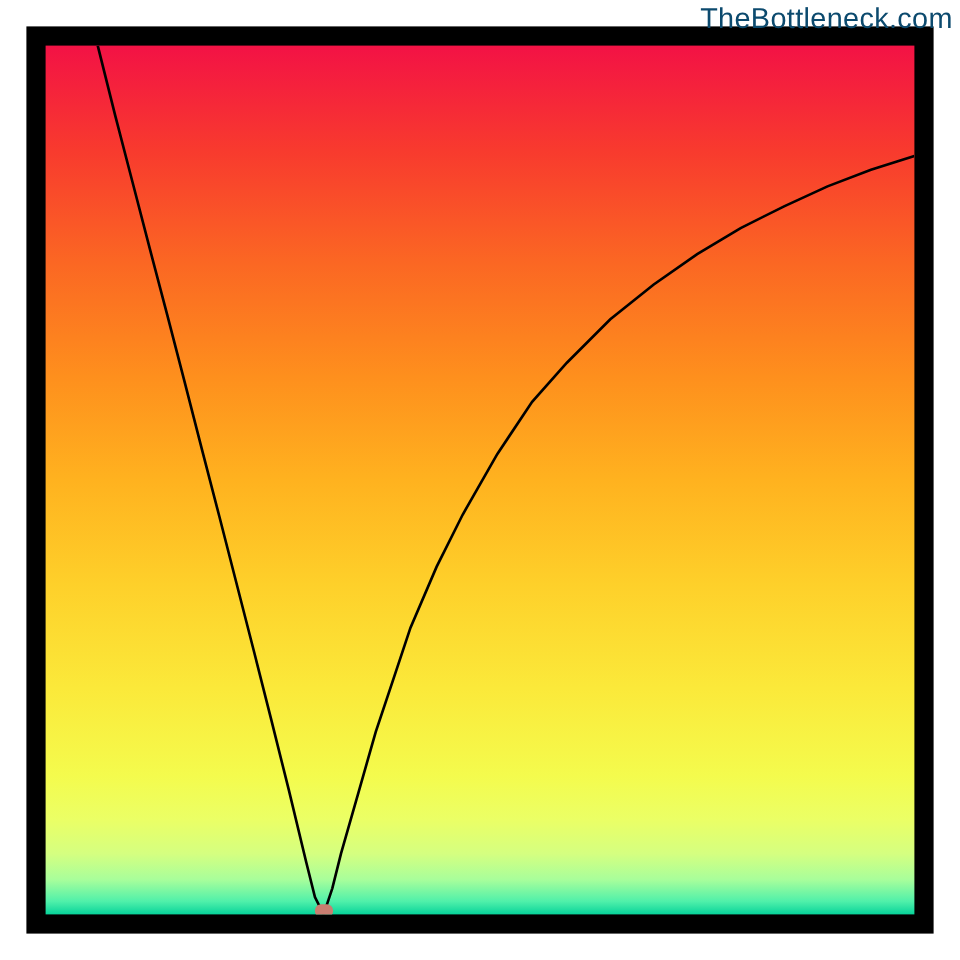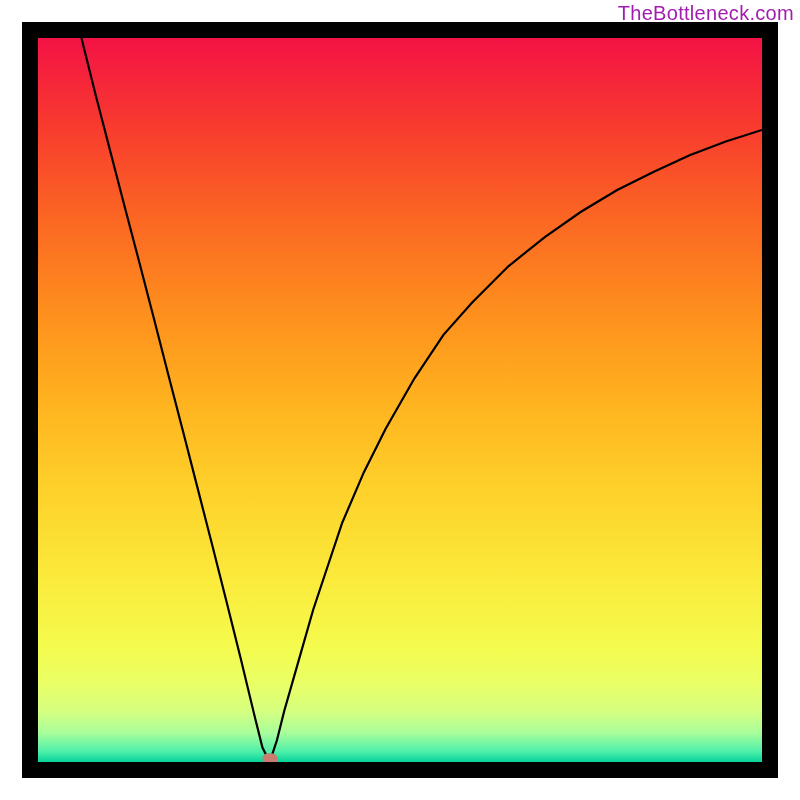--- a/index.html
+++ b/index.html
@@ -13,22 +13,22 @@
   }
   .wrap {
     position: relative;
     width: 800px;
     height: 800px;
   }
   .watermark {
     position: absolute;
     top: 2px;
     right: 6px;
-    font-size: 20px;
-    color: #a21caf;
+    font-size: 24px;
+    color: #0c4a6e;
     font-weight: 500;
     letter-spacing: 0.3px;
     z-index: 50;
   }
   .frame {
     position: absolute;
     left: 22px;
     top: 22px;
     width: 756px;   
     height: 756px;

